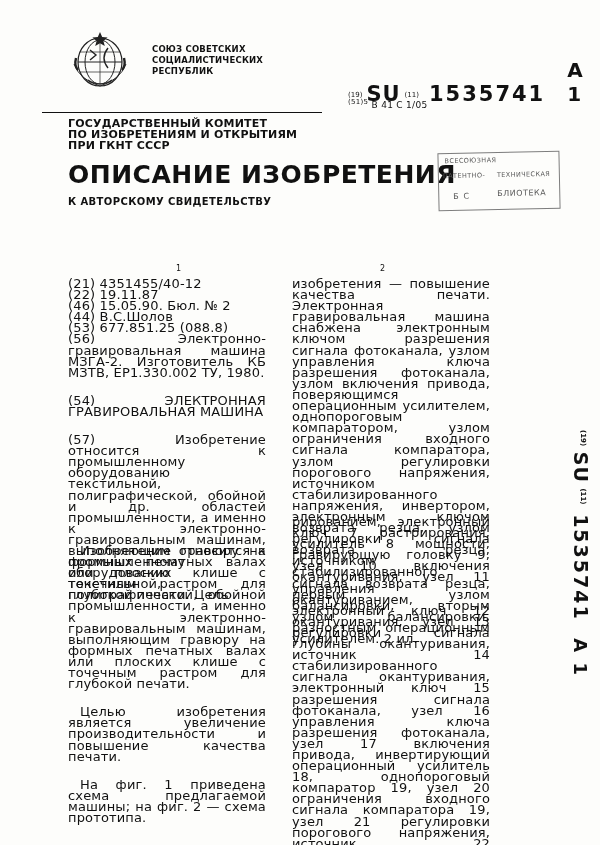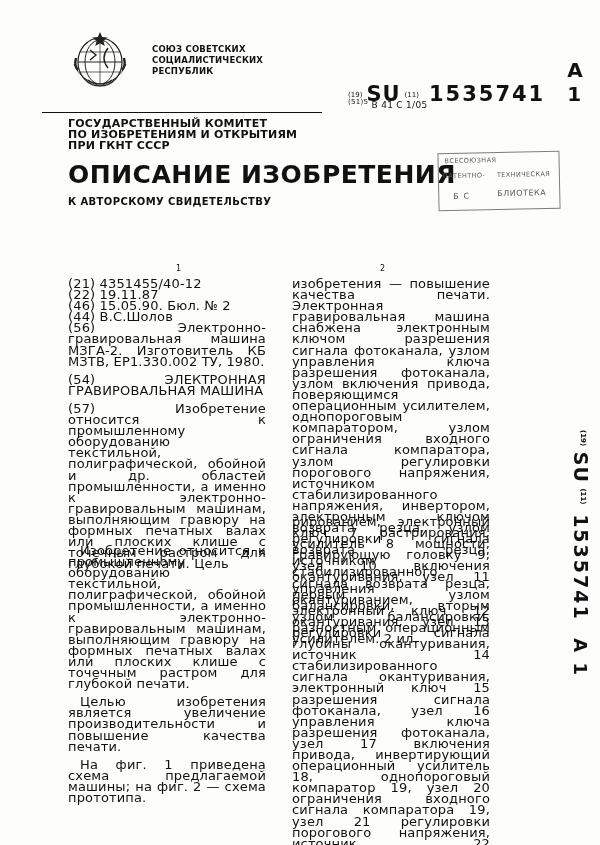--- a/index.html
+++ b/index.html
@@ -144,21 +144,21 @@
   .col {
     position: absolute;
     font-size: 13px;
     line-height: 11.1px;
     text-align: justify;
     letter-spacing: .15px;
     color: #111;
   }
   .col p { margin: 0 0 0 0; }
   .col p.ind { text-indent: 12px; }
-  .col p.gap { margin-top: 7px; }
+  .col p.gap { margin-top: 17px; }
 
   .col-left-top  { left: 68px;  top: 278px; width: 198px; }
   .col-right-top { left: 292px; top: 278px; width: 198px; }
   .col-left-bot  { left: 68px;  top: 545px; width: 198px; }
   .col-right-bot { left: 292px; top: 516px; width: 198px; }
 
   
   .side {
     position: absolute;
     right: 6px;
@@ -245,20 +245,21 @@
   </div>
 
   <div class="colnum left">1</div>
   <div class="colnum right">2</div>
 
   <div class="col col-left-top">
     <p>(21)  4351455/40-12</p>
     <p>(22)  19.11.87</p>
     <p>(46)  15.05.90. Бюл. № 2</p>
     <p>(44)  В.С.Шолов</p>
+    <p>(53)  677.851.25  (088.8)</p>
     <p>(56)  Электронно-гравировальная машина МЗГА-2. Изготовитель КБ МЗТВ, ЕР1.330.002 ТУ, 1980.</p>
     <p class="gap">(54)  ЭЛЕКТРОННАЯ ГРАВИРОВАЛЬНАЯ МАШИНА</p>
     <p class="gap">(57)  Изобретение относится к промышленному оборудованию текстильной, полиграфической, обойной и др. областей промышленности, а именно к электронно-гравировальным машинам, выполняющим гравюру на формных печатных валах или плоских клише с точечным растром для глубокой печати. Цель</p>
   </div>
 
   <div class="col col-right-top">
     <p>изобретения — повышение качества печати. Электронная гравировальная машина снабжена электронным ключом разрешения сигнала фотоканала, узлом управления ключа разрешения фотоканала, узлом включения привода, поверяющимся операционным усилителем, однопороговым компаратором, узлом ограничения входного сигнала компаратора, узлом регулировки порогового напряжения, источником стабилизированного напряжения, инвертором, электронным ключом возврата резца, узлом регулировки сигнала возврата резца, источником стабилизированного сигнала возврата резца, первым узлом балансировки, вторым узлом балансировки, разностным операционным усилителем. 2 ил.</p>
   </div>
 
   <div class="col col-left-bot">

